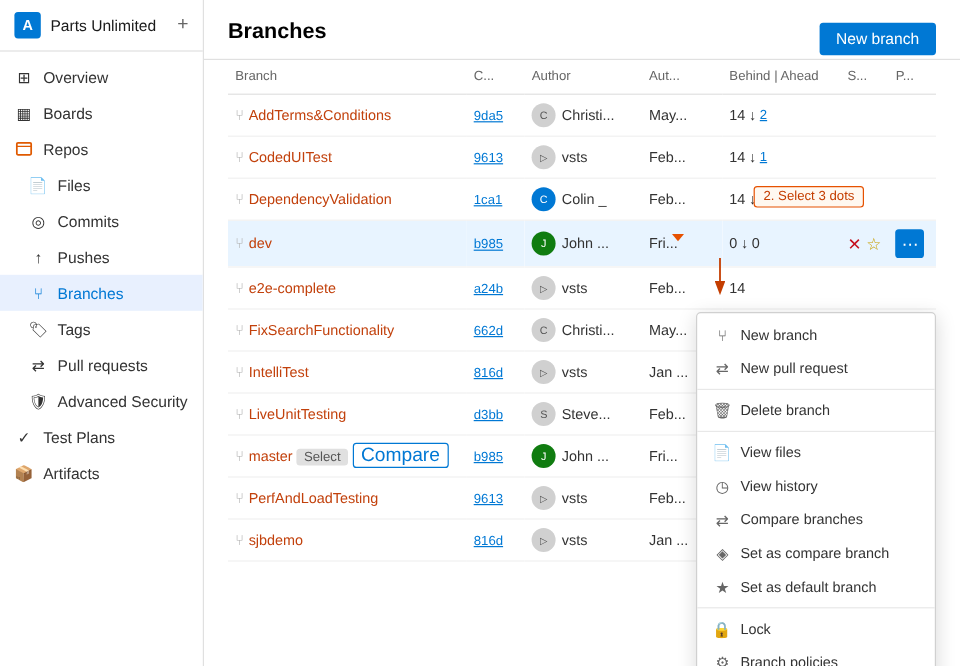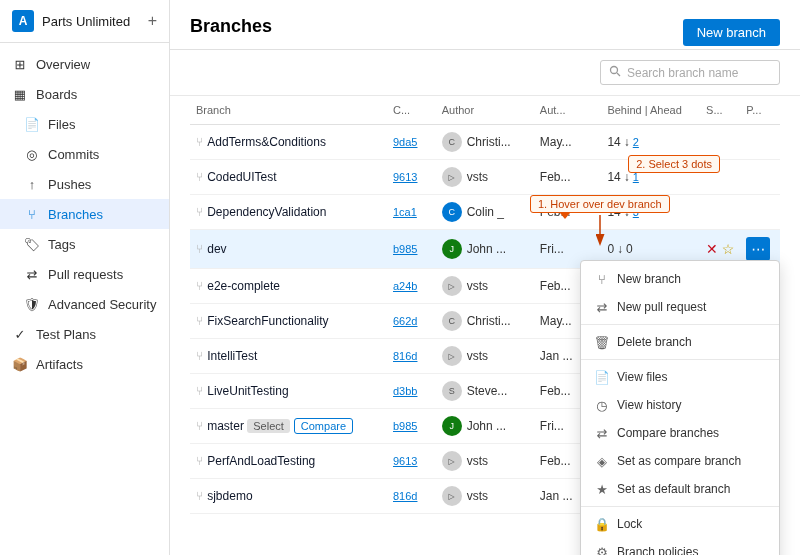--- a/index.html
+++ b/index.html
@@ -29,30 +29,30 @@
     .search-box { display: flex; align-items: center; border: 1px solid #ccc; border-radius: 3px; padding: 4px 8px; gap: 6px; color: #999; font-size: 12px; width: 180px; cursor: text; }
     .new-branch-btn { background: #0078d4; color: white; border: none; border-radius: 3px; padding: 6px 14px; font-size: 13px; cursor: pointer; font-weight: 500; white-space: nowrap; }
 
     
     .table-container { flex: 1; overflow-y: auto; padding: 0 20px; }
     table { width: 100%; border-collapse: collapse; }
     thead th { text-align: left; padding: 8px 6px; font-size: 11px; color: #666; font-weight: 500; border-bottom: 1px solid #e0e0e0; white-space: nowrap; }
     tbody tr { border-bottom: 1px solid #f0f0f0; }
     td { padding: 7px 6px; font-size: 12px; color: #333; vertical-align: middle; white-space: nowrap; }
     .branch-icon { color: #b0b0b0; margin-right: 4px; }
-    .branch-name { color: #0f172a; font-weight: 500; }
+    .branch-name { color: #c2410c; font-weight: 500; }
     .commit-link { color: #0078d4; text-decoration: underline; cursor: pointer; font-size: 11px; }
     .author-cell { display: flex; align-items: center; gap: 5px; }
     .avatar { width: 20px; height: 20px; border-radius: 50%; background: #d0d0d0; display: flex; align-items: center; justify-content: center; font-size: 9px; color: #555; flex-shrink: 0; }
     .avatar.blue { background: #0078d4; color: white; }
     .avatar.green { background: #107c10; color: white; }
     .behind-ahead { display: flex; align-items: center; gap: 3px; }
     .ahead-link { color: #0078d4; text-decoration: underline; cursor: pointer; font-size: 11px; }
     .tag-default { background: #e0e0e0; color: #555; border-radius: 3px; padding: 1px 6px; font-size: 11px; margin-right: 4px; }
-    .tag-compare { background: #fff; border: 1px solid #0078d4; color: #0078d4; border-radius: 3px; padding: 1px 6px; font-size: 11px; cursor: pointer; }
+    .tag-compare { background: #fff; border: 1px solid #0078d4; color: #0078d4; border-radius: 3px; padding: 1px 6px; font-size: 16px; cursor: pointer; }
     .row-actions { display: flex; align-items: center; gap: 4px; }
     .dots-btn { width: 24px; height: 24px; border-radius: 3px; background: #e8e8e8; border: none; cursor: pointer; display: flex; align-items: center; justify-content: center; font-size: 14px; color: #555; }
     .dots-btn.active { background: #0078d4; color: white; }
 
     
     .context-menu { position: absolute; right: 20px; top: 260px; background: white; border: 1px solid #d0d0d0; border-radius: 4px; box-shadow: 0 4px 16px rgba(0,0,0,0.15); width: 200px; z-index: 100; padding: 4px 0; }
     .menu-item { display: flex; align-items: center; gap: 8px; padding: 7px 14px; cursor: pointer; font-size: 12px; color: #333; }
     .menu-separator { border: none; border-top: 1px solid #e8e8e8; margin: 3px 0; }
     .menu-icon { width: 14px; height: 14px; display: flex; align-items: center; justify-content: center; flex-shrink: 0; color: #666; font-size: 13px; }
 
@@ -69,20 +69,29 @@
   </div>
   <nav class="sidebar-nav">
     <div class="nav-item">
       <span class="nav-icon">⊞</span>
       <span>Overview</span>
     </div>
     <div class="nav-item">
       <span class="nav-icon">▦</span>
       <span>Boards</span>
     </div>
+    <div class="nav-item">
+      <span class="nav-icon">
+        <svg width="14" height="14" viewBox="0 0 14 14" fill="none">
+            <rect x="1" y="2" width="12" height="10" rx="1" stroke="#e05a00" stroke-width="1.5" fill="none"></rect>
+            <line x1="1" y1="5" x2="13" y2="5" stroke="#e05a00" stroke-width="1.2"></line>
+          </svg>
+      </span>
+      <span>Repos</span>
+    </div>
     <div class="nav-item" style="padding-left: 24px;">
       <span class="nav-icon">📄</span>
       <span>Files</span>
     </div>
     <div class="nav-item" style="padding-left: 24px;">
       <span class="nav-icon">◎</span>
       <span>Commits</span>
     </div>
     <div class="nav-item" style="padding-left: 24px;">
       <span class="nav-icon">↑</span>
@@ -117,31 +126,20 @@
 
 <div class="page-wrapper">
   <div class="main">
     <div class="main-header">
       <div style="display:flex; align-items:center; justify-content:space-between;">
         <h1 class="main-title">Branches</h1>
         <button class="new-branch-btn">New branch</button>
       </div>
     </div>
 
-    <div class="toolbar">
-      <div class="search-box">
-        <span>
-          <svg width="12" height="12" viewBox="0 0 12 12">
-              <circle cx="5" cy="5" r="3.5" stroke="#999" stroke-width="1.3" fill="none"></circle>
-              <line x1="8" y1="8" x2="11" y2="11" stroke="#999" stroke-width="1.3"></line>
-            </svg>
-        </span>
-        <span style="color:#aaa; font-size:12px;">Search branch name</span>
-      </div>
-    </div>
 
     <div class="table-container">
       <table>
         <thead>
           <tr>
             <th style="width:200px;">Branch</th>
             <th style="width:50px;">C...</th>
             <th style="width:100px;">Author</th>
             <th style="width:70px;">Aut...</th>
             <th style="width:100px;">Behind | Ahead</th>
@@ -346,21 +344,20 @@
             <td><span>14</span></td>
             <td></td>
               <td></td>
           </tr>
         </tbody>
       </table>
     </div>
   </div>
 
   <div style="position:absolute; top:195px; left:360px; pointer-events:none; z-index:50;">
-    <div style="background:#fff8f0; border:1px solid #e65100; border-radius:3px; padding:2px 7px; font-size:11px; color:#c43d00; font-weight:500; white-space:nowrap;">1. Hover over dev branch</div>
     <div style="width:0;height:0;border-left:5px solid transparent;border-right:5px solid transparent;border-top:6px solid #e65100;margin-left:30px;"></div>
   </div>
   <div style="position:absolute; top:155px; right:80px; pointer-events:none; z-index:50;">
     <div style="background:#fff8f0; border:1px solid #e65100; border-radius:3px; padding:2px 7px; font-size:11px; color:#c43d00; font-weight:500; white-space:nowrap;">2. Select 3 dots</div>
   </div>
 
   <div class="context-menu">
     <div class="menu-item">
       <span class="menu-icon">⑂</span>
       <span>New branch</span>

